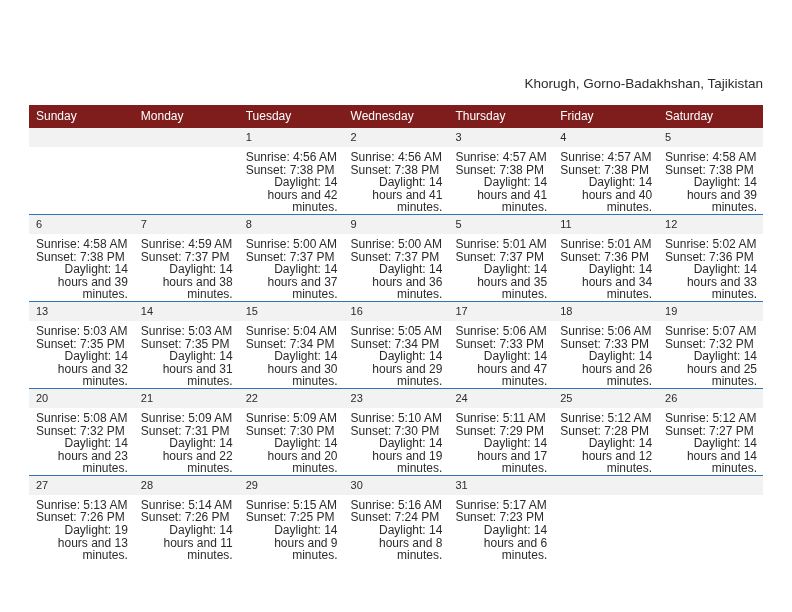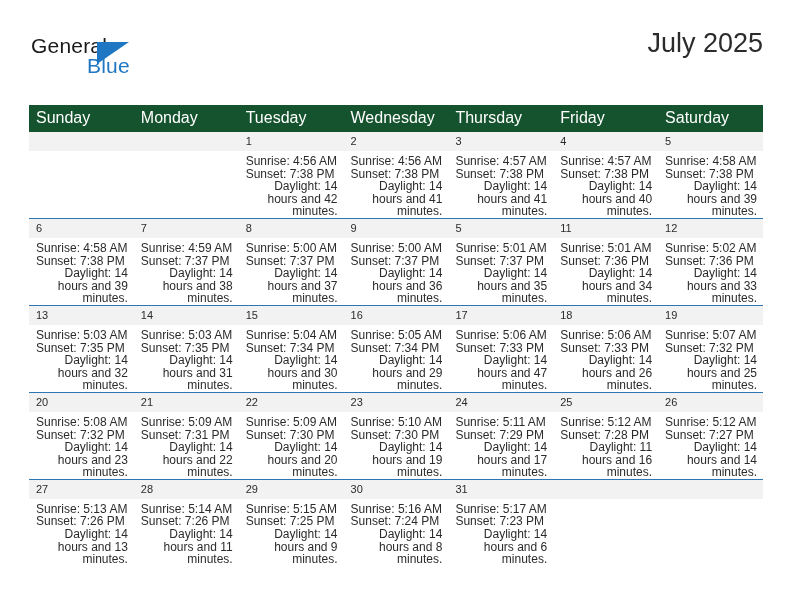--- a/index.html
+++ b/index.html
@@ -85,23 +85,23 @@
   
   .calendar {
     position: absolute;
     left: 29px;
     top: 105px;
     width: 734px;
     border-collapse: collapse;
     table-layout: fixed;
   }
   .calendar th {
-    background: #14532d;
+    background: #7f1d1d;
     color: #ffffff;
-    font-size: 16px;
+    font-size: 12px;
     font-weight: normal;
     text-align: left;
     padding: 4px 0 5px 7px;
     height: 11px;
     border: none;
   }
   .calendar td {
     vertical-align: top;
     padding: 0;
     border: none;
@@ -139,26 +139,21 @@
   .cell-empty .details {
     visibility: hidden;
   }
 </style>
 </head>
 <body>
 
 <div class="page">
 
   <div class="header">
-    <div class="logo">
-      <span class="logo-general">General</span>
-      <span class="logo-tri"></span>
-      <span class="logo-blue">Blue</span>
-    </div>
-    <div class="title">July 2025</div>
+    <div class="subtitle">Khorugh, Gorno-Badakhshan, Tajikistan</div>
   </div>
 
   <table class="calendar">
     <thead>
       <tr id="weekday-row">
           <th>Sunday</th>
           <th>Monday</th>
           <th>Tuesday</th>
           <th>Wednesday</th>
           <th>Thursday</th>
@@ -380,39 +375,39 @@
               <div>Sunrise: 5:11 AM</div>
               <div>Sunset: 7:29 PM</div>
               <div class="wrap">Daylight: 14 hours and 17 minutes.</div>
             </div>
           </td>
           <td>
             <div class="daynum">25</div>
             <div class="details">
               <div>Sunrise: 5:12 AM</div>
               <div>Sunset: 7:28 PM</div>
-              <div class="wrap">Daylight: 11 hours and 16 minutes.</div>
+              <div class="wrap">Daylight: 14 hours and 12 minutes.</div>
             </div>
           </td>
           <td>
             <div class="daynum">26</div>
             <div class="details">
               <div>Sunrise: 5:12 AM</div>
               <div>Sunset: 7:27 PM</div>
               <div class="wrap">Daylight: 14 hours and 14 minutes.</div>
             </div>
           </td>
         </tr>
         <tr class="week">
           <td>
             <div class="daynum">27</div>
             <div class="details">
               <div>Sunrise: 5:13 AM</div>
               <div>Sunset: 7:26 PM</div>
-              <div class="wrap">Daylight: 14 hours and 13 minutes.</div>
+              <div class="wrap">Daylight: 19 hours and 13 minutes.</div>
             </div>
           </td>
           <td>
             <div class="daynum">28</div>
             <div class="details">
               <div>Sunrise: 5:14 AM</div>
               <div>Sunset: 7:26 PM</div>
               <div class="wrap">Daylight: 14 hours and 11 minutes.</div>
             </div>
           </td>

